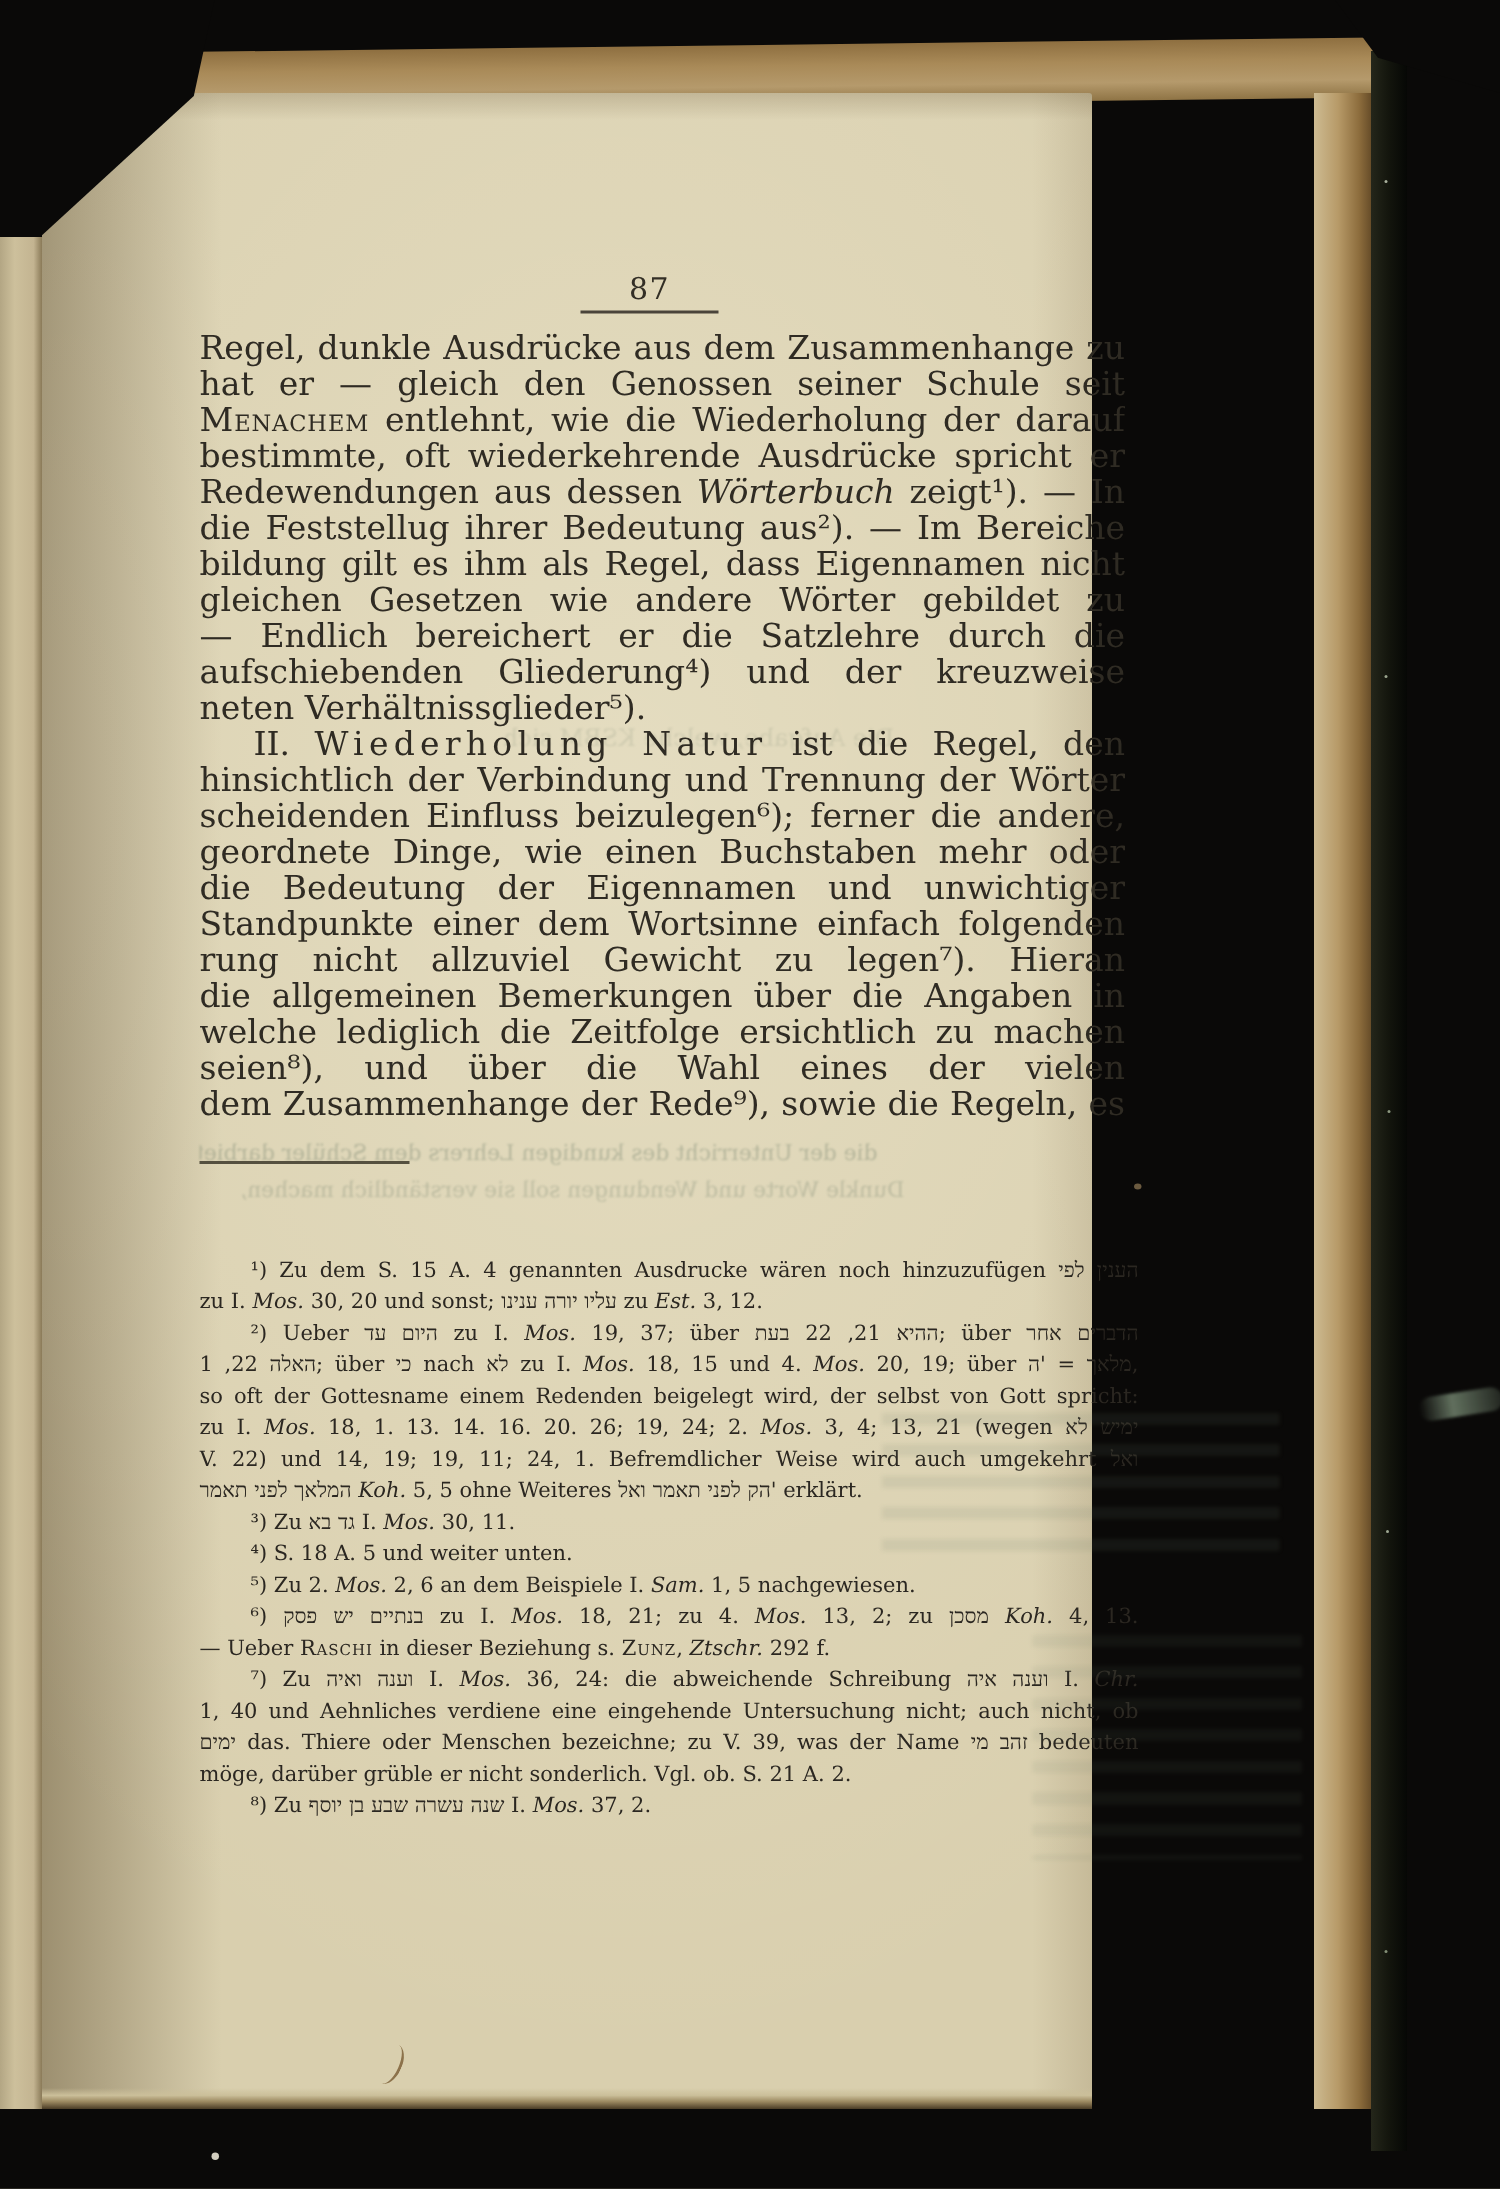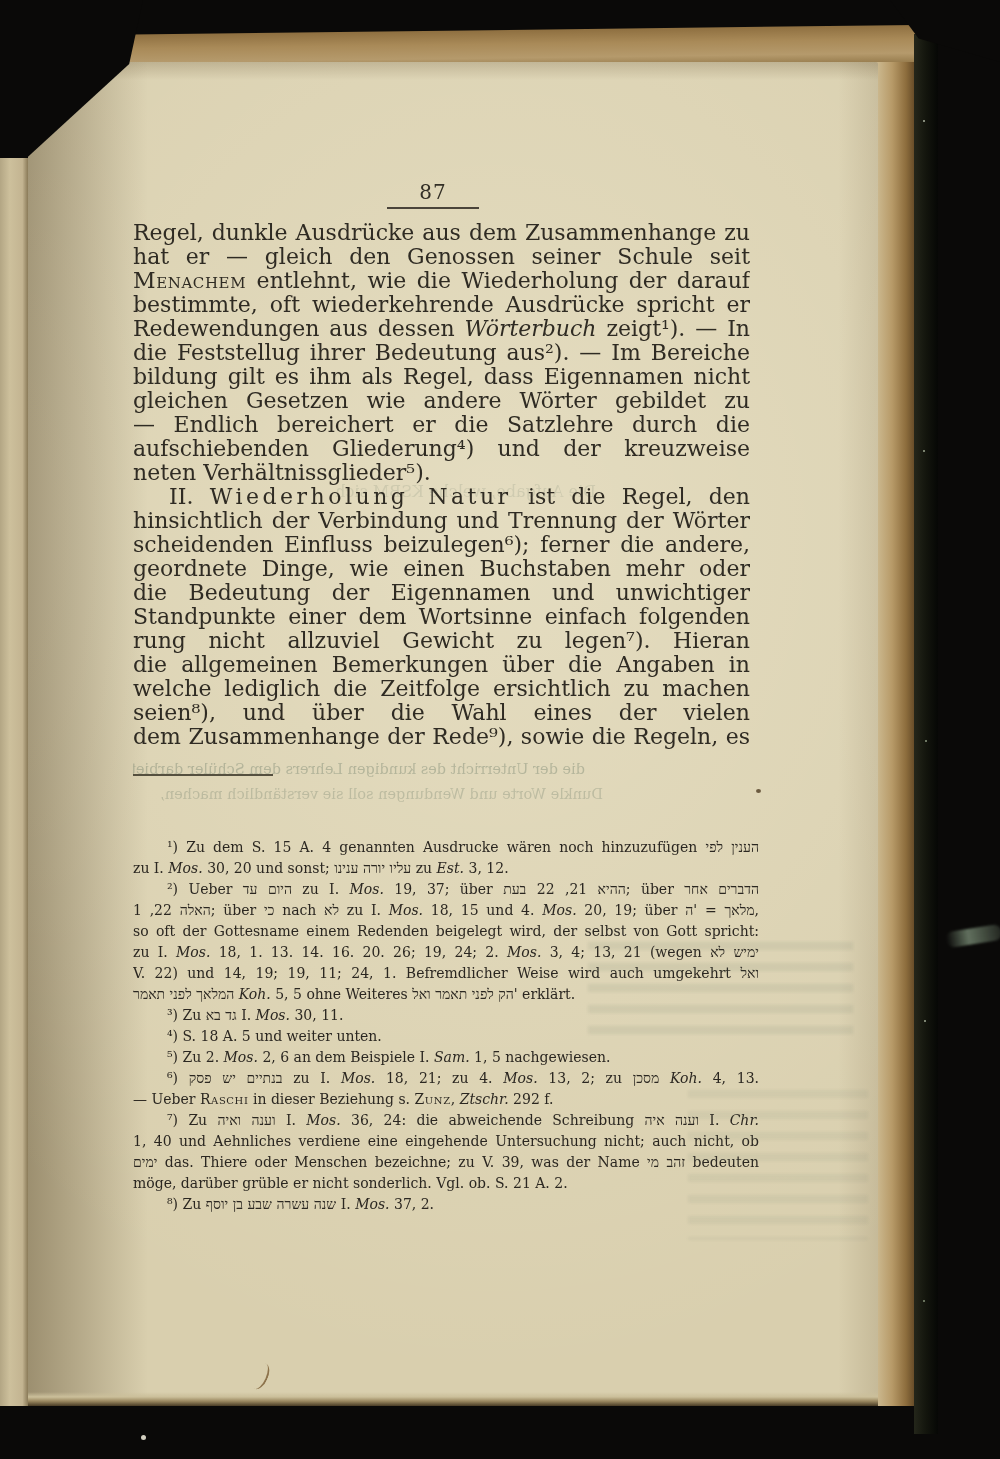--- a/index.html
+++ b/index.html
@@ -24,21 +24,21 @@
   .cover-edge{position:absolute;left:914px;top:34px;width:24px;height:1400px;
     background:linear-gradient(90deg,#24261a 0%,var(--cover) 50%,#060705 100%);}
   .cover-glints{position:absolute;left:923px;top:120px;width:2px;height:2px;background:#cfd8c2;border-radius:50%;
     box-shadow:0 330px 0 #bcc8ae,2px 620px 0 #aab89c,1px 900px 0 #c2cdb4,0 1180px 0 #9fae90;opacity:.8;}
   
   .reflection{position:absolute;left:946px;top:928px;width:56px;height:16px;border-radius:8px;
     background:linear-gradient(90deg,rgba(168,196,164,0),rgba(168,196,164,.55) 40%,rgba(168,196,164,.15));
     transform:rotate(-9deg);filter:blur(1.2px);}
 
   
-  .page{position:absolute;left:28px;top:62px;width:850px;height:1344px;border-radius:2px;
+  .page{position:absolute;left:28px;top:62px;width:700px;height:1344px;border-radius:2px;
     background:
       radial-gradient(ellipse 120% 90% at 55% 35%,rgba(255,252,235,.30),rgba(0,0,0,0) 70%),
       linear-gradient(90deg,rgba(96,80,50,.50) 0,rgba(96,80,50,.28) 55px,rgba(96,80,50,0) 120px),
       linear-gradient(180deg,rgba(110,90,55,.30) 0,rgba(110,90,55,0) 18px),
       linear-gradient(270deg,rgba(110,90,55,.18) 0,rgba(110,90,55,0) 40px),
       var(--paper);
     color:var(--ink);}
   .page::after{content:"";position:absolute;left:0;right:0;bottom:0;height:14px;
     background:linear-gradient(180deg,rgba(0,0,0,0) 0,#cbbf9a 35%,#9b8860 65%,#4a3c26 100%);}
 

